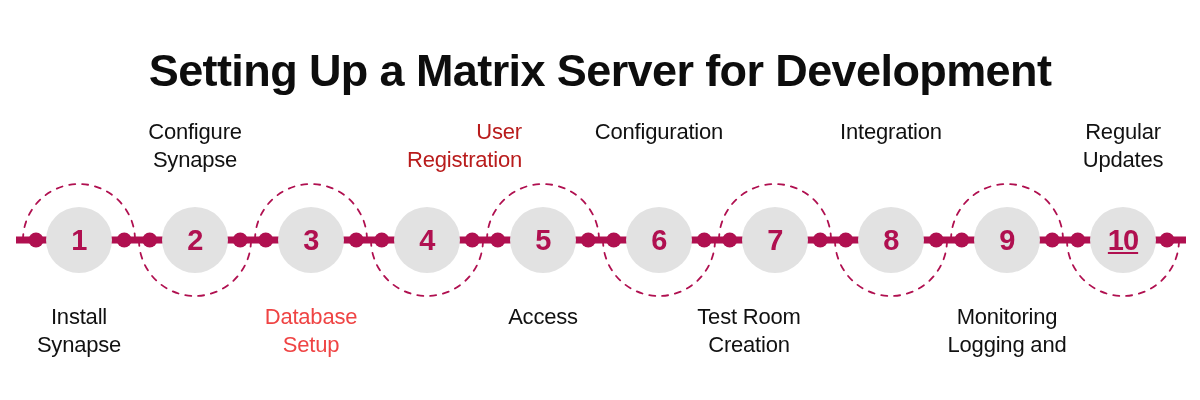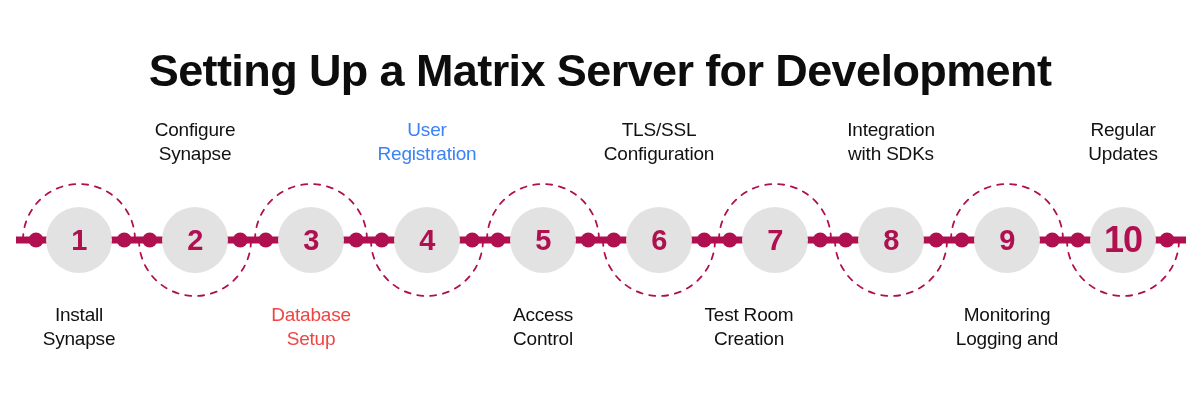--- a/index.html
+++ b/index.html
@@ -62,30 +62,30 @@
   }
   .step-number {
     font-family: "Liberation Sans", sans-serif;
     font-size: 29px;
     font-weight: 700;
     color: #b01050;
     letter-spacing: -0.5px;
     line-height: 1;
     user-select: none;
   }
-  .step-number.wide { font-size: 36px; letter-spacing: -1px; }
+  .step-number.wide { font-size: 29px; letter-spacing: -1px; text-decoration: underline; }
 
   
   .step-label {
     position: absolute;
     width: 190px;
     margin-left: -95px;
     text-align: center;
     font-family: "Liberation Sans", sans-serif;
-    font-size: 19px;
+    font-size: 22px;
     font-weight: 400;
     color: #111111;
     line-height: 1.28;
     letter-spacing: -0.2px;
   }
 </style>
 </head>
 <body>
 
 <div id="infographic">
@@ -180,39 +180,36 @@
         <div>Synapse</div>
       </div>
       <div class="step-label" style="left: 195px; top: 118px; color: rgb(17, 17, 17);">
         <div>Configure</div>
         <div>Synapse</div>
       </div>
       <div class="step-label" style="left: 311px; top: 303px; color: #ef4444;">
         <div>Database</div>
         <div>Setup</div>
       </div>
-      <div class="step-label" style="left: 427px; top: 118px; color: #3b82f6;">
+      <div class="step-label" style="left: 427px; top: 118px; color: #b91c1c; text-align: right;">
         <div>User</div>
         <div>Registration</div>
       </div>
       <div class="step-label" style="left: 543px; top: 303px; color: rgb(17, 17, 17);">
         <div>Access</div>
-        <div>Control</div>
       </div>
       <div class="step-label" style="left: 659px; top: 118px; color: rgb(17, 17, 17);">
-        <div>TLS/SSL</div>
         <div>Configuration</div>
       </div>
       <div class="step-label" style="left: 749px; top: 303px; color: rgb(17, 17, 17);">
         <div>Test Room</div>
         <div>Creation</div>
       </div>
       <div class="step-label" style="left: 891px; top: 118px; color: rgb(17, 17, 17);">
         <div>Integration</div>
-        <div>with SDKs</div>
       </div>
       <div class="step-label" style="left: 1007px; top: 303px; color: rgb(17, 17, 17);">
         <div>Monitoring</div>
         <div>Logging and</div>
       </div>
       <div class="step-label" style="left: 1123px; top: 118px; color: rgb(17, 17, 17);">
         <div>Regular</div>
         <div>Updates</div>
       </div>
     </div>

